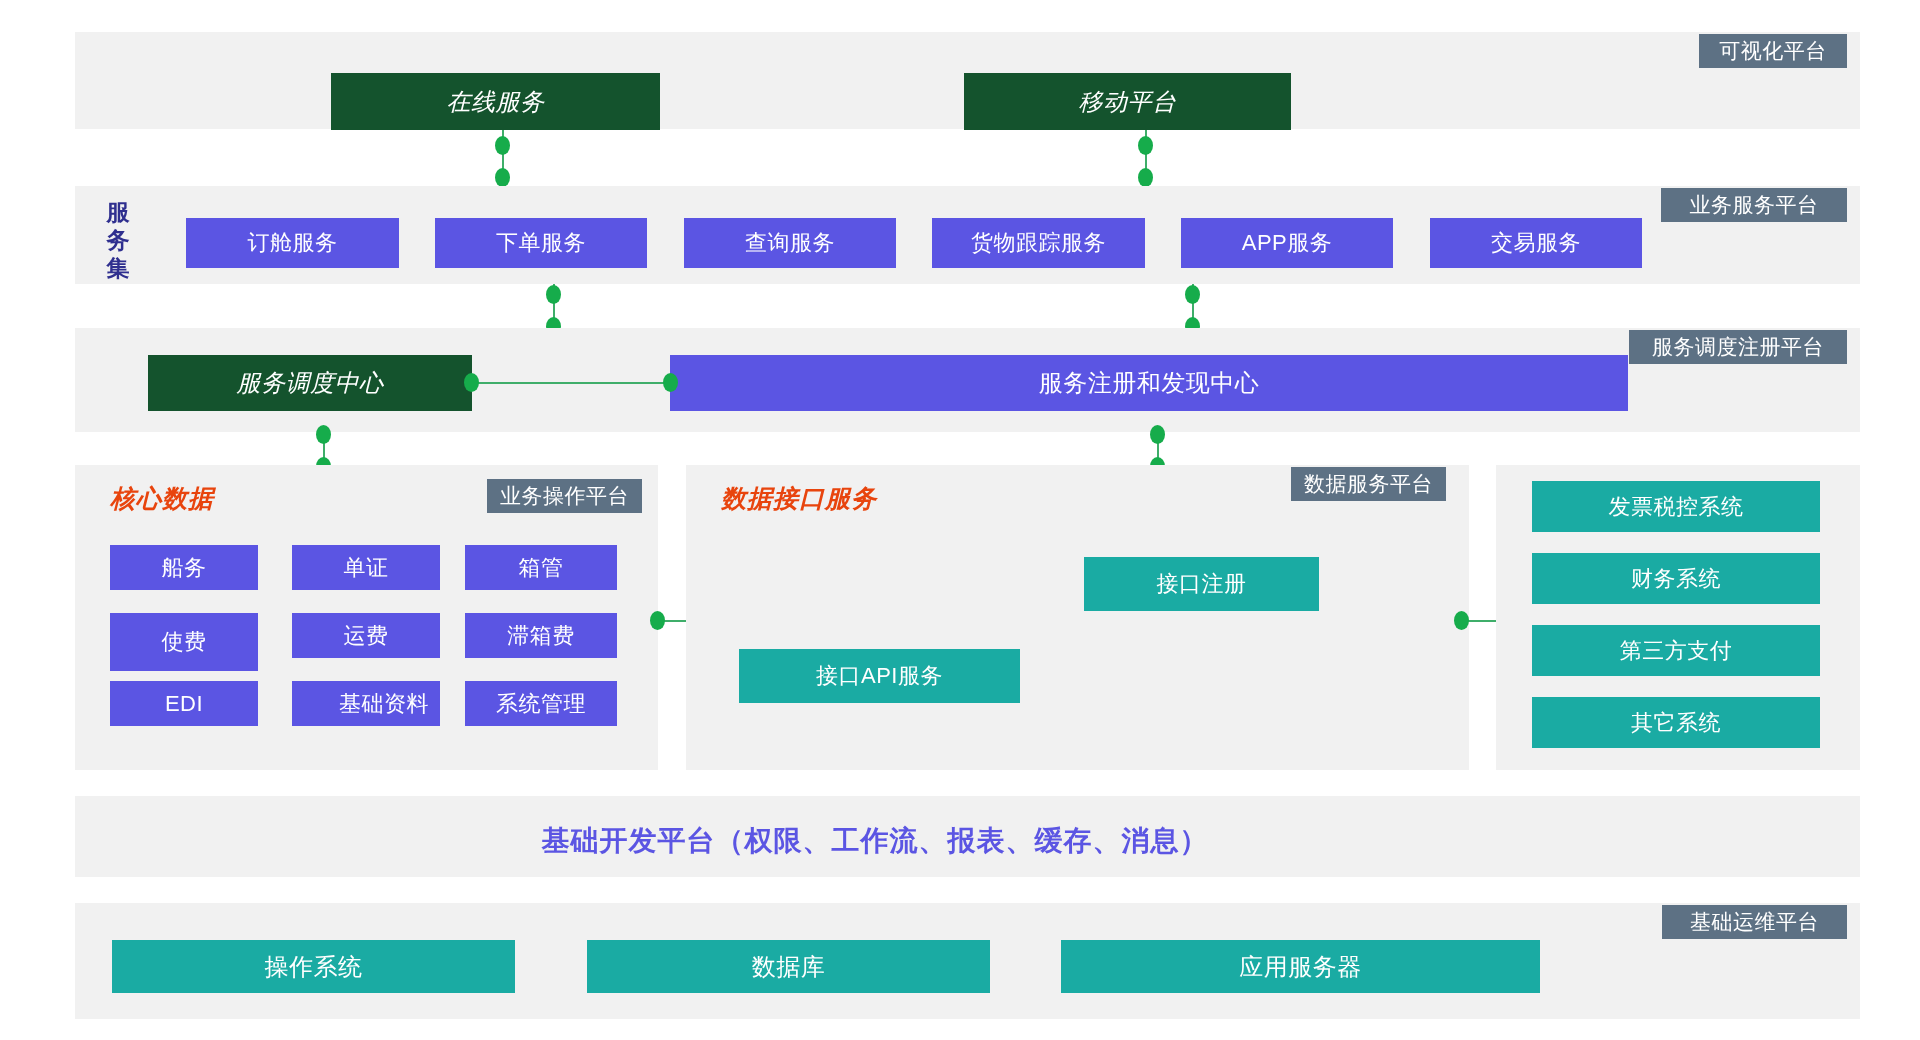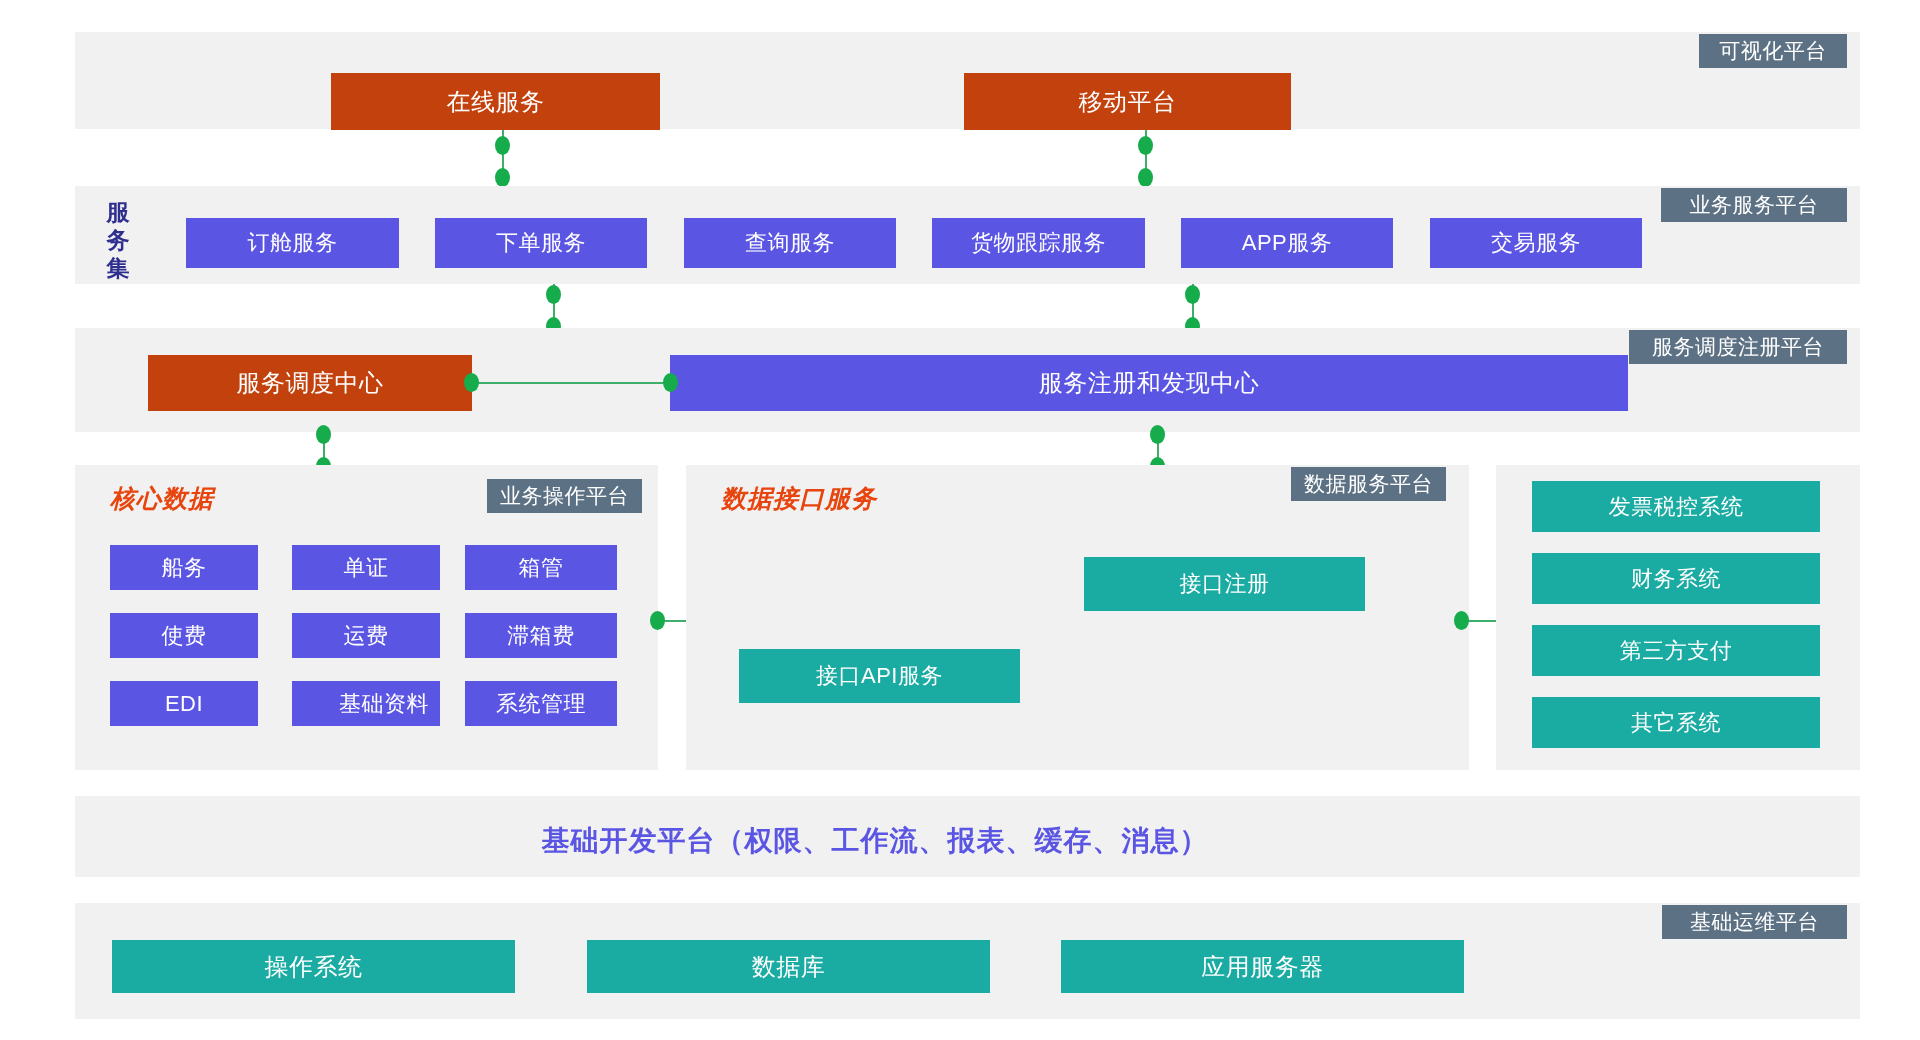--- a/index.html
+++ b/index.html
@@ -35,21 +35,21 @@
   .box {
     position: absolute;
     display: flex;
     align-items: center;
     justify-content: center;
     color: #ffffff;
     font-size: 24px;
     white-space: nowrap;
     letter-spacing: .5px;
   }
-  .box.blue   { background: #c2410c; }
+  .box.blue   { background: #14532d; font-style: italic; }
   .box.purple { background: #5b55e3; }
   .box.teal   { background: #1aaba3; }
   .box.small  { font-size: 22px; }
 
   
   .heading {
     position: absolute;
     color: #e8440d;
     font-size: 25px;
     font-weight: bold;
@@ -160,37 +160,37 @@
   <div class="dot" style="left:1150px; top:457px;"></div>
 
   <div class="panel" style="left:75px; top:465px; width:583px; height:305px;"></div>
   <div class="ptag" style="left:487px; top:467px; width:155px;margin-top:12px;">业务操作平台</div>
   <div class="heading" style="left:110px; top:482px;">核心数据</div>
 
   <div class="box purple small" style="left:110px; top:545px; width:148px; height:45px;">船务</div>
   <div class="box purple small" style="left:292px; top:545px; width:148px; height:45px;">单证</div>
   <div class="box purple small" style="left:465px; top:545px; width:152px; height:45px;">箱管</div>
 
-  <div class="box purple small" style="left:110px; top:613px; width:148px; height:45px;">使费</div>
+  <div class="box purple small" style="left:110px; top:613px; width:148px; height:58px;">使费</div>
   <div class="box purple small" style="left:292px; top:613px; width:148px; height:45px;">运费</div>
   <div class="box purple small" style="left:465px; top:613px; width:152px; height:45px;">滞箱费</div>
 
   <div class="box purple small" style="left:110px; top:681px; width:148px; height:45px;">EDI</div>
   <div class="box purple small" style="left:292px; top:681px; width:148px; height:45px;padding-left:36px;">基础资料</div>
   <div class="box purple small" style="left:465px; top:681px; width:152px; height:45px;">系统管理</div>
 
   <div class="hline" style="left:658px; top:620px; width:40px;"></div>
   <div class="dot" style="left:650px; top:611px;"></div>
   <div class="dot" style="left:691px; top:611px;"></div>
 
   <div class="panel" style="left:686px; top:465px; width:783px; height:305px;"></div>
   <div class="ptag" style="left:1291px; top:467px; width:155px;">数据服务平台</div>
   <div class="heading" style="left:721px; top:482px;">数据接口服务</div>
 
-  <div class="box teal small" style="left:1084px; top:557px; width:281px; height:54px;">接口注册</div>
+  <div class="box teal small" style="left:1084px; top:557px; width:235px; height:54px;">接口注册</div>
   <div class="box teal small" style="left:739px; top:649px; width:281px; height:54px;">接口API服务</div>
 
   <div class="hline" style="left:1462px; top:620px; width:44px;"></div>
   <div class="dot" style="left:1454px; top:611px;"></div>
   <div class="dot" style="left:1500px; top:611px;"></div>
 
   <div class="panel" style="left:1496px; top:465px; width:364px; height:305px;"></div>
 
   <div class="box teal small" style="left:1532px; top:481px; width:288px; height:51px;">发票税控系统</div>
   <div class="box teal small" style="left:1532px; top:553px; width:288px; height:51px;">财务系统</div>
@@ -198,15 +198,15 @@
   <div class="box teal small" style="left:1532px; top:697px; width:288px; height:51px;">其它系统</div>
 
   <div class="band" style="left:75px; top:796px; width:1785px; height:81px;"></div>
   <div class="devtitle" style="left:75px; top:822px; width:1600px;">基础开发平台（权限、工作流、报表、缓存、消息）</div>
 
   <div class="band" style="left:75px; top:903px; width:1785px; height:116px;"></div>
   <div class="ptag" style="left:1662px; top:905px; width:185px;">基础运维平台</div>
 
   <div class="box teal" style="left:112px; top:940px; width:403px; height:53px;">操作系统</div>
   <div class="box teal" style="left:587px; top:940px; width:403px; height:53px;">数据库</div>
-  <div class="box teal" style="left:1061px; top:940px; width:403px; height:53px;">应用服务器</div>
+  <div class="box teal" style="left:1061px; top:940px; width:479px; height:53px;">应用服务器</div>
 
 </div>
 
 </body></html>

